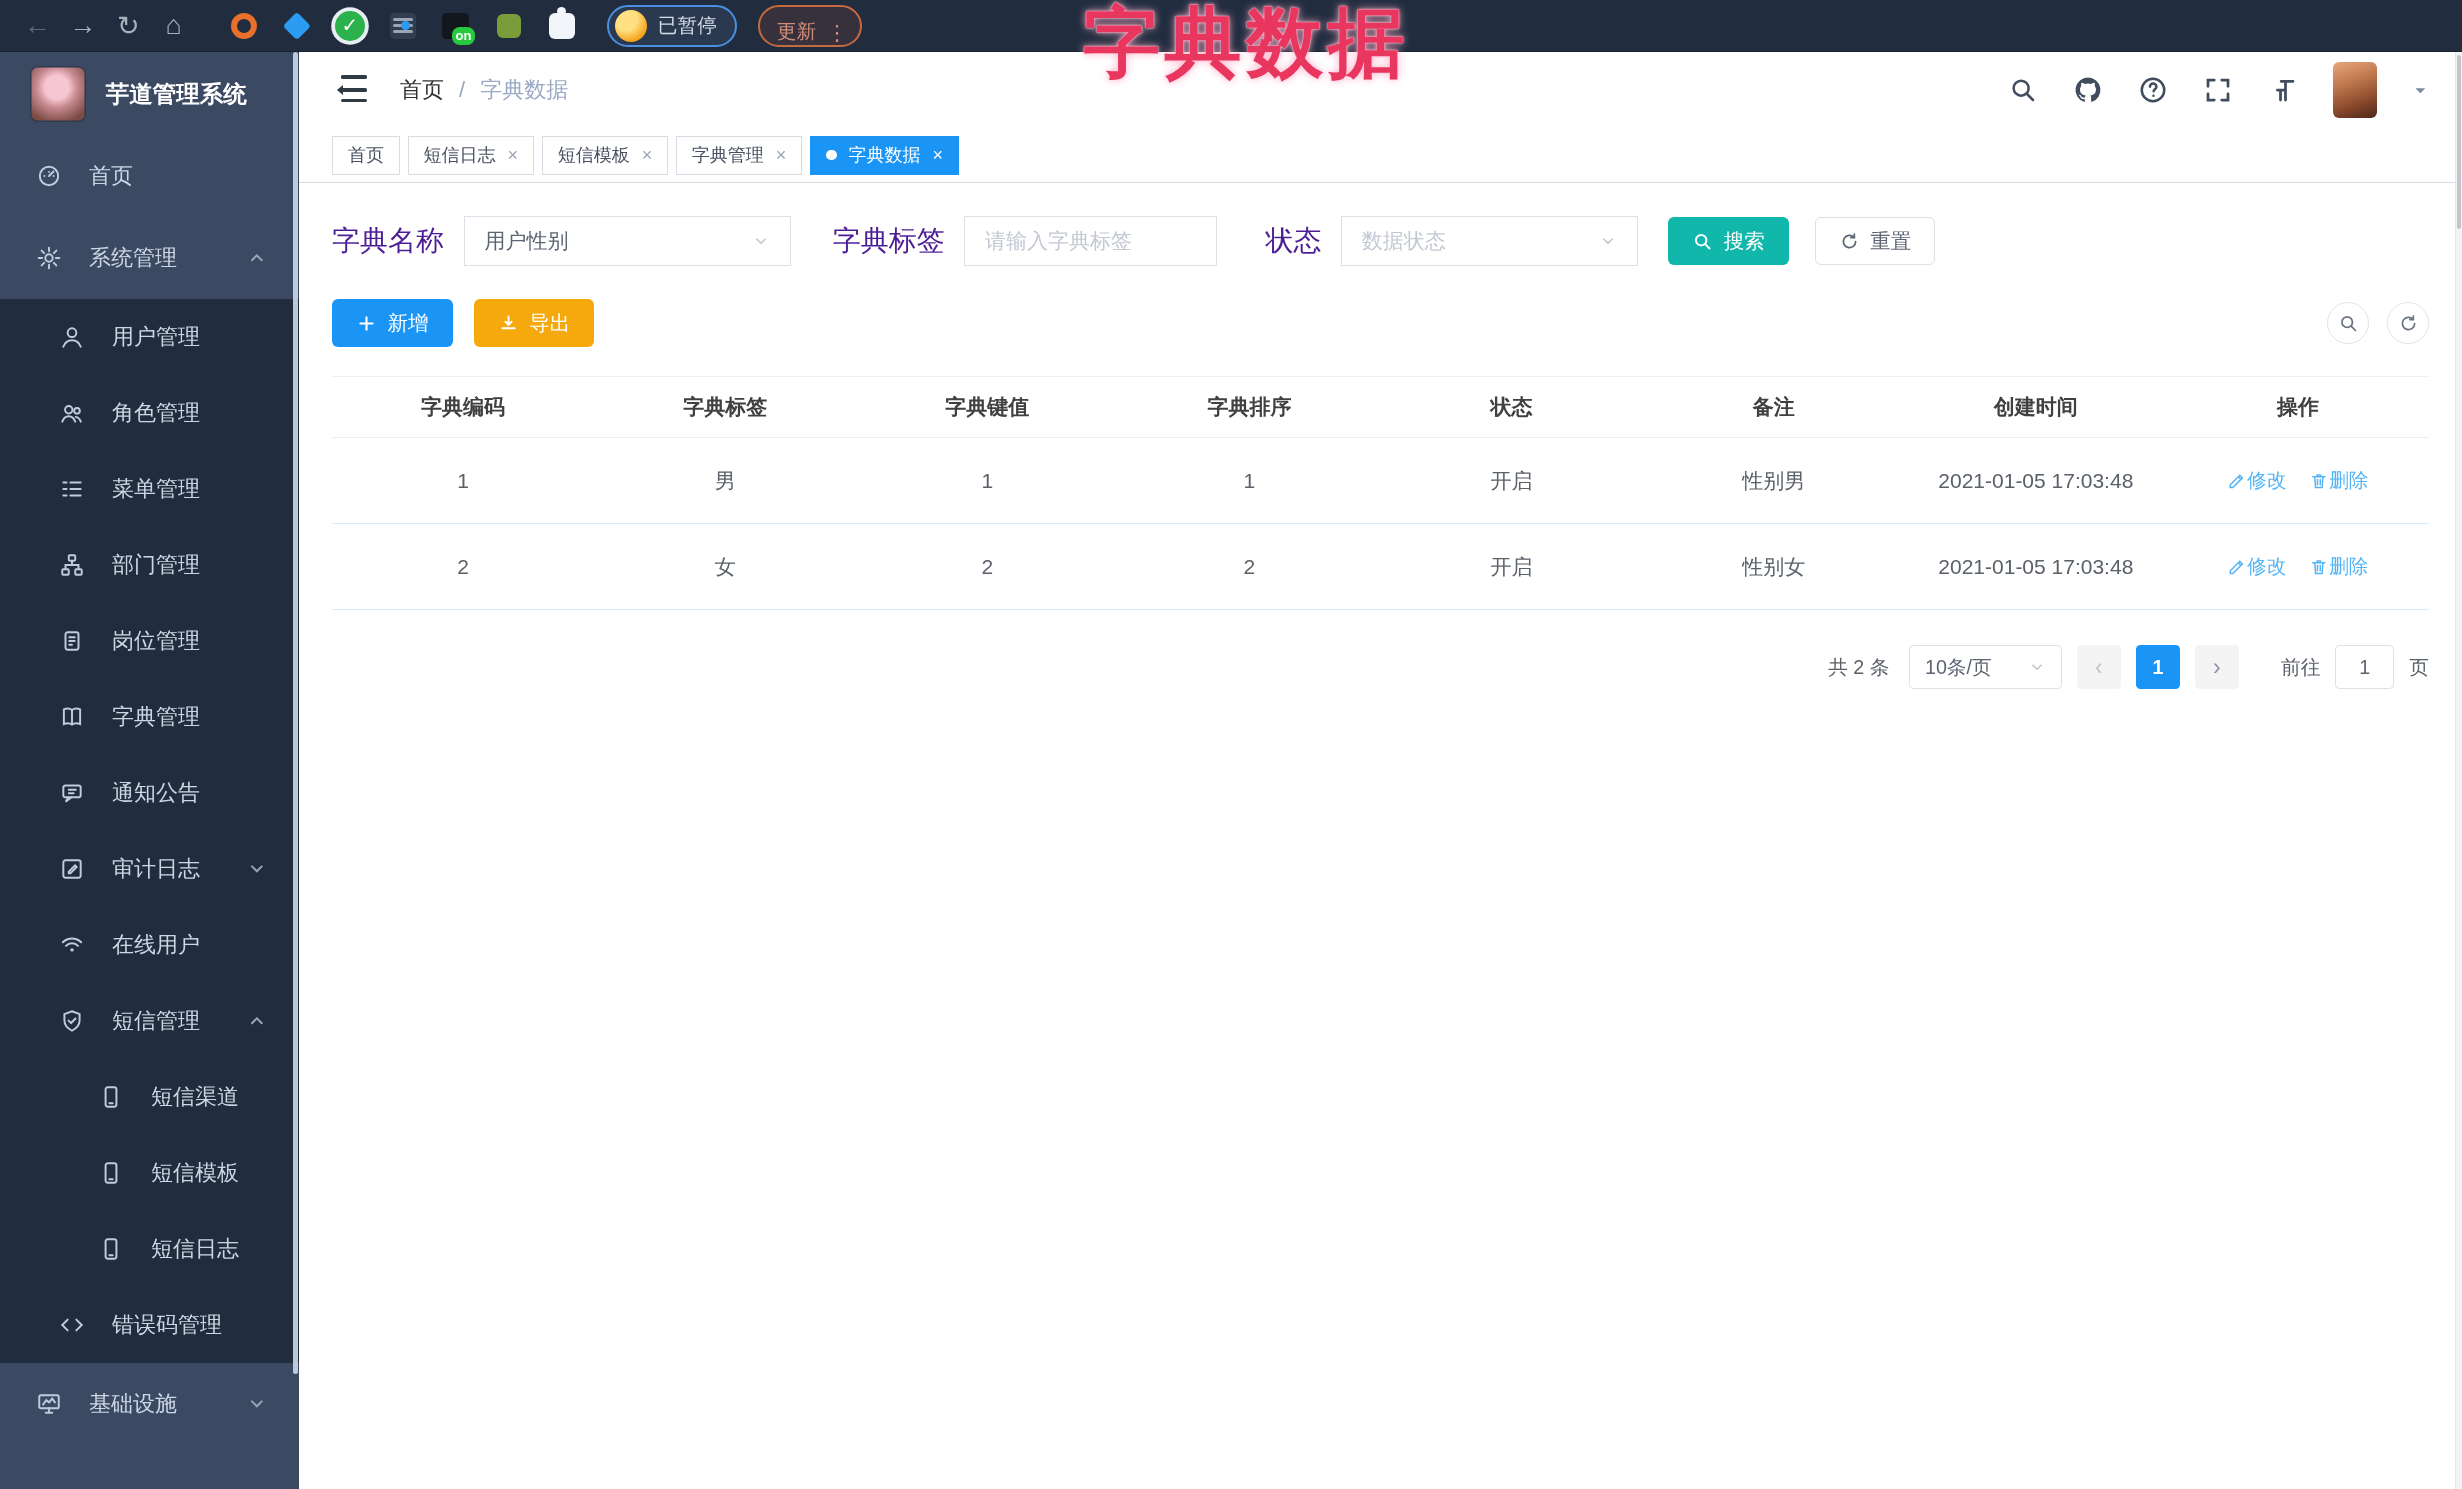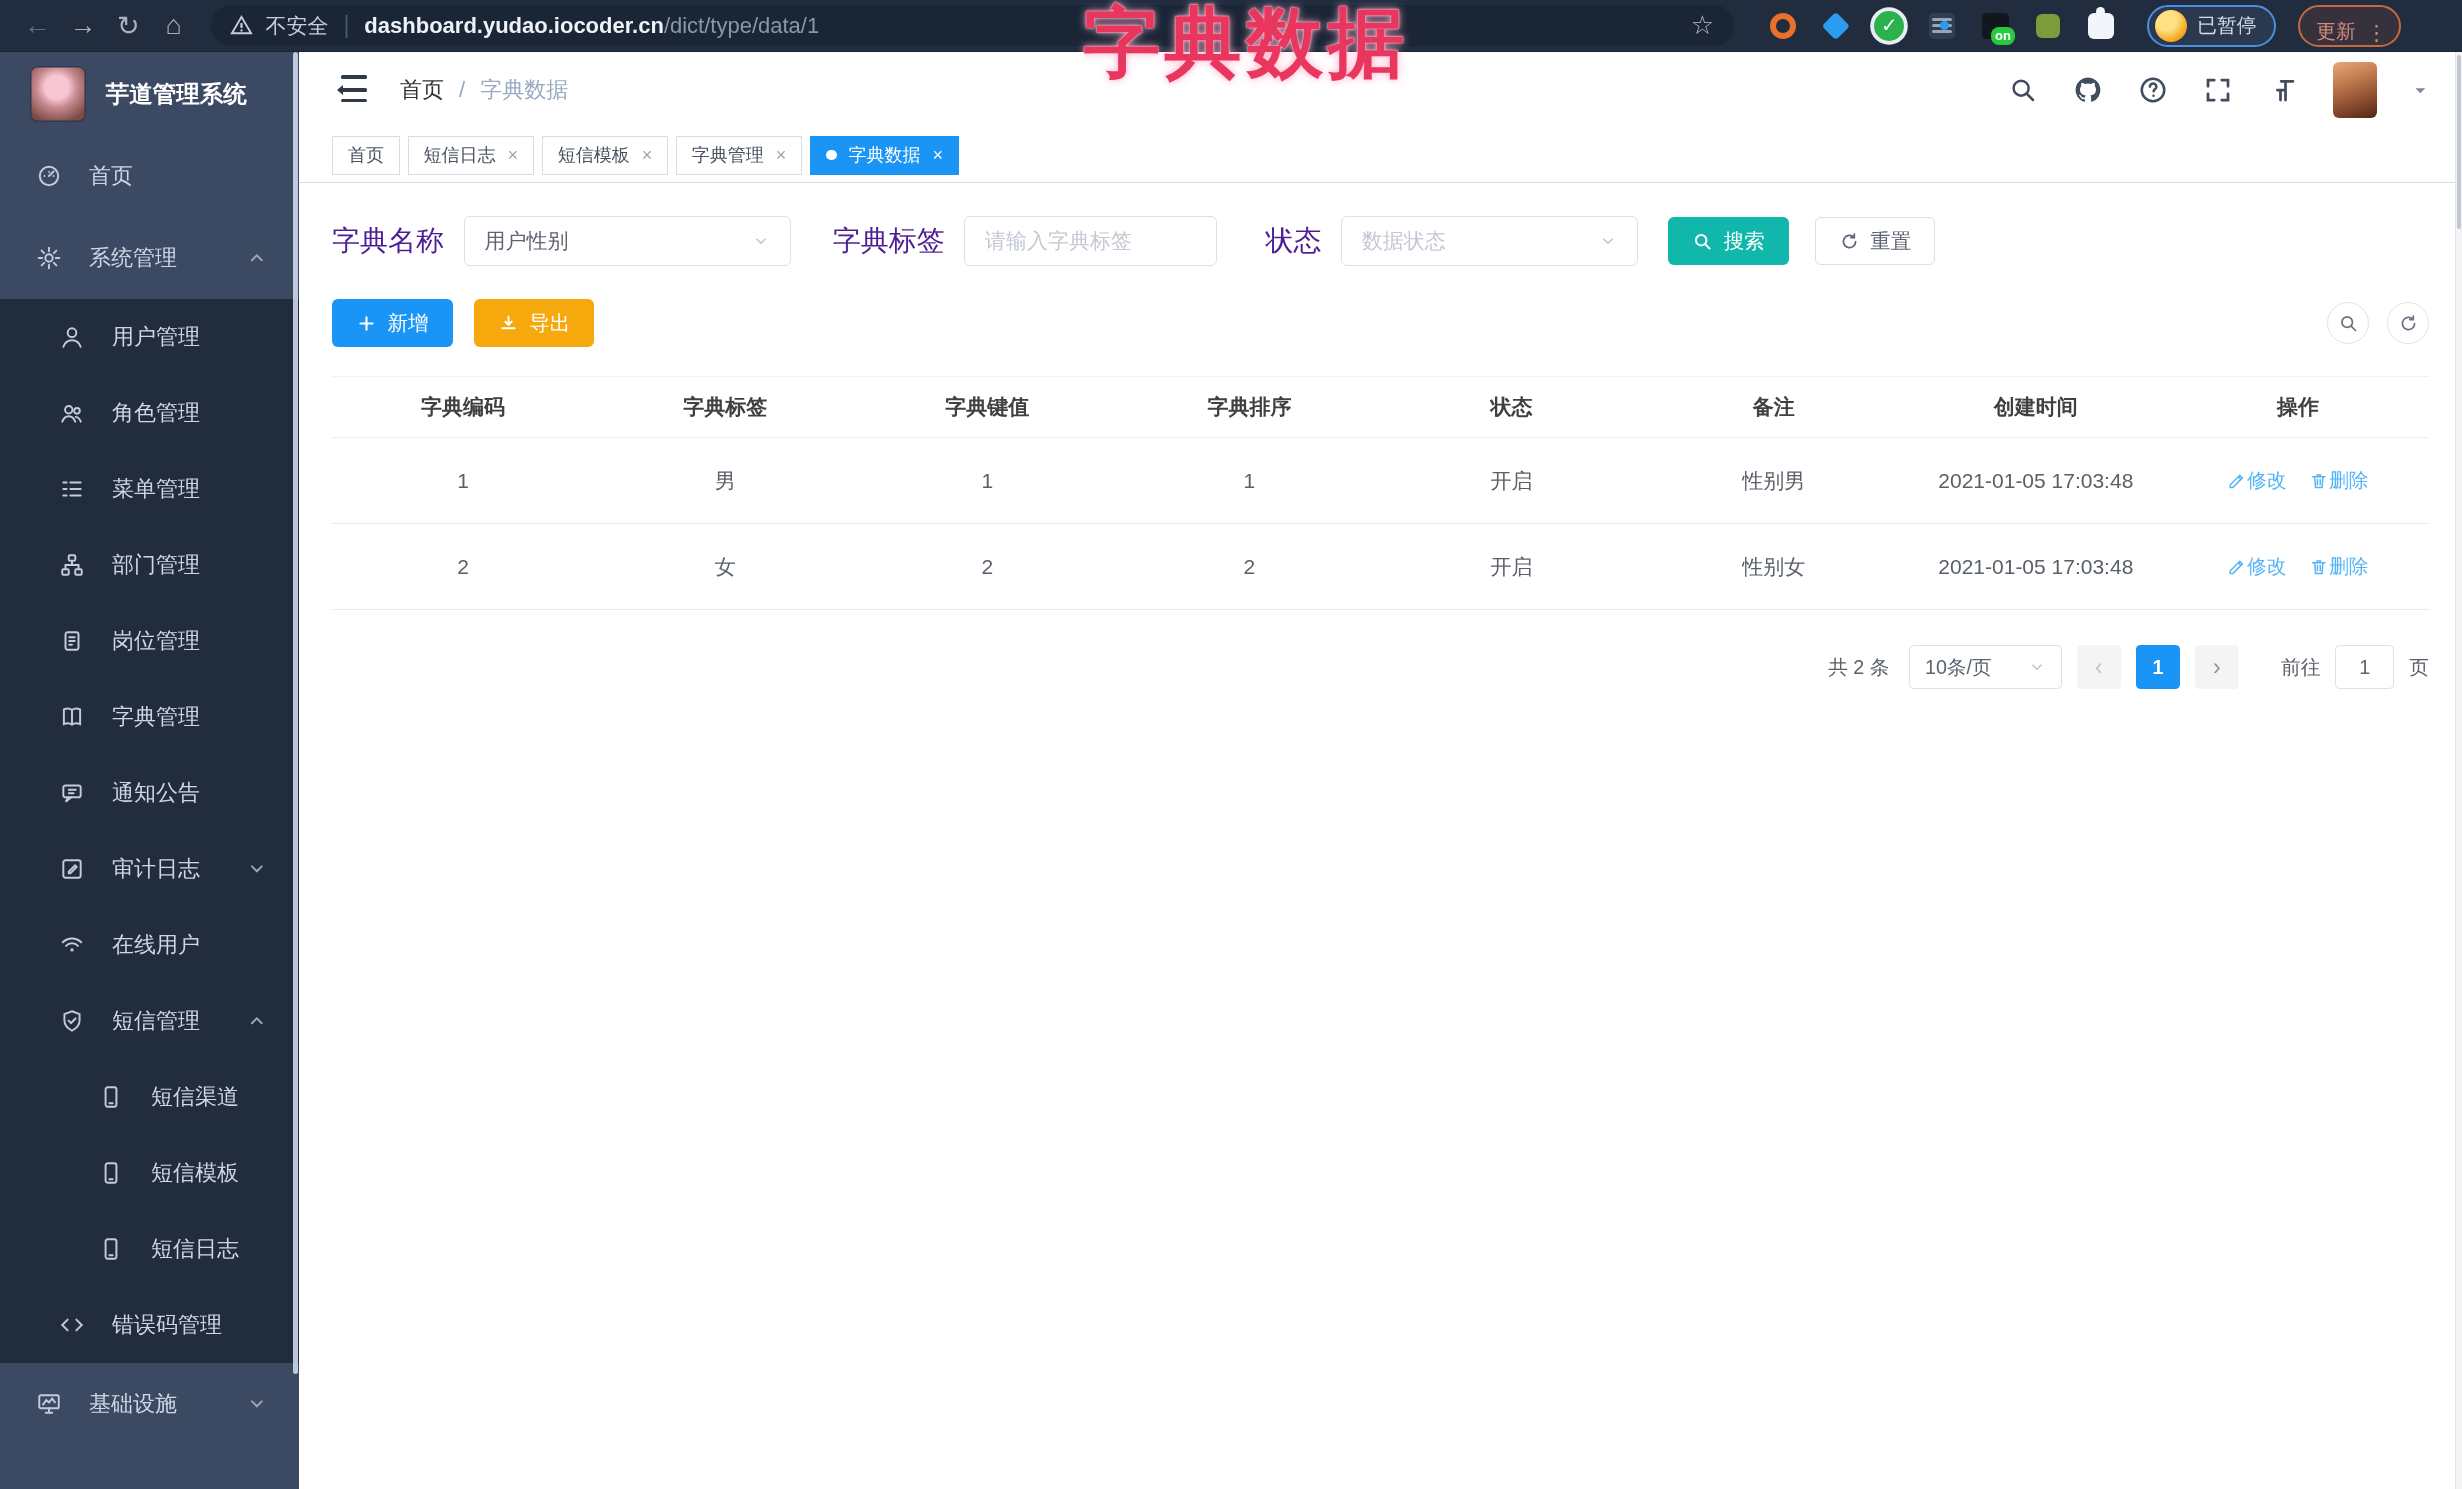--- a/index.html
+++ b/index.html
@@ -84,21 +84,21 @@
 .tab .dot{display:none}
 .tab .x{color:#9aa4b2;font-size:18px}
 .tab.active{background:#1a94f5;border-color:#1a94f5;color:#fff}
 .tab.active .dot{display:block;width:10.6px;height:10.6px;border-radius:50%;background:#fff}
 .tab.active .x{color:#fff}
 
 
 .content{padding:33px 33px 0 33px}
 .filter-row{display:flex;align-items:center}
 .f-label{font-size:28px;font-weight:400;color:#4c1d95;margin-right:19.7px;white-space:nowrap}
-.select,.tinput{height:50px;border:0.8px solid #dcdfe6;border-radius:6px;background:#fff;display:flex;align-items:center;justify-content:space-between;padding:0 19.7px;font-size:21px}
+.select,.tinput{height:50px;border:0.8px solid #dcdfe6;border-radius:0;background:#fff;display:flex;align-items:center;justify-content:space-between;padding:0 19.7px;font-size:21px}
 .select{width:327px;cursor:pointer}
 .tinput{width:253px}
 .sel-val{color:#5d6472}
 .ph{color:#c3c8d2}
 .sel-caret{color:#c0c4cc}
 .sel-caret svg{width:18px;height:18px}
 .gap56{width:42px}.gap64{width:48px}.gap40{width:30px}.gap34{width:26px}
 .btn{height:48px;border-radius:6px;display:flex;align-items:center;gap:10.6px;padding:0 23px;font-size:20.5px;cursor:pointer;border:0.8px solid transparent;white-space:nowrap}
 .btn svg{width:21px;height:21px}
 .btn-search{background:#10b7aa;color:#fff}
@@ -133,33 +133,20 @@
 </style>
 </head>
 <body>
 
 <div class="browser-bar">
   <div class="nav-ic dim">←</div>
   <div class="nav-ic">→</div>
   <div class="nav-ic">↻</div>
   <div class="nav-ic">⌂</div>
 
-  <div class="url-pill">
-    <span class="warn-ic">
-      <svg viewBox="0 0 24 24" width="23" height="23" fill="none" stroke="currentColor" stroke-width="2">
-          <path d="M12 3L22 20H2z"></path>
-          <path d="M12 9.5v5" stroke-width="2.4"></path>
-          <circle cx="12" cy="17.2" r="1.2" fill="currentColor" stroke="none"></circle>
-        </svg>
-    </span>
-    <span class="sec-label">不安全</span>
-    <span class="url-sep">|</span>
-    <span class="url-text"><b class="url-domain">dashboard.yudao.iocoder.cn</b><span class="url-path">/dict/type/data/1</span></span>
-    <span class="star">☆</span>
-  </div>
 
   <div class="ext-zone">
     <div class="ext">
         <div class="ext-ring"></div>
       </div>
     <div class="ext">
         <div class="ext-gem"></div>
       </div>
     <div class="ext ext-check">✓</div>
     <div class="ext">

